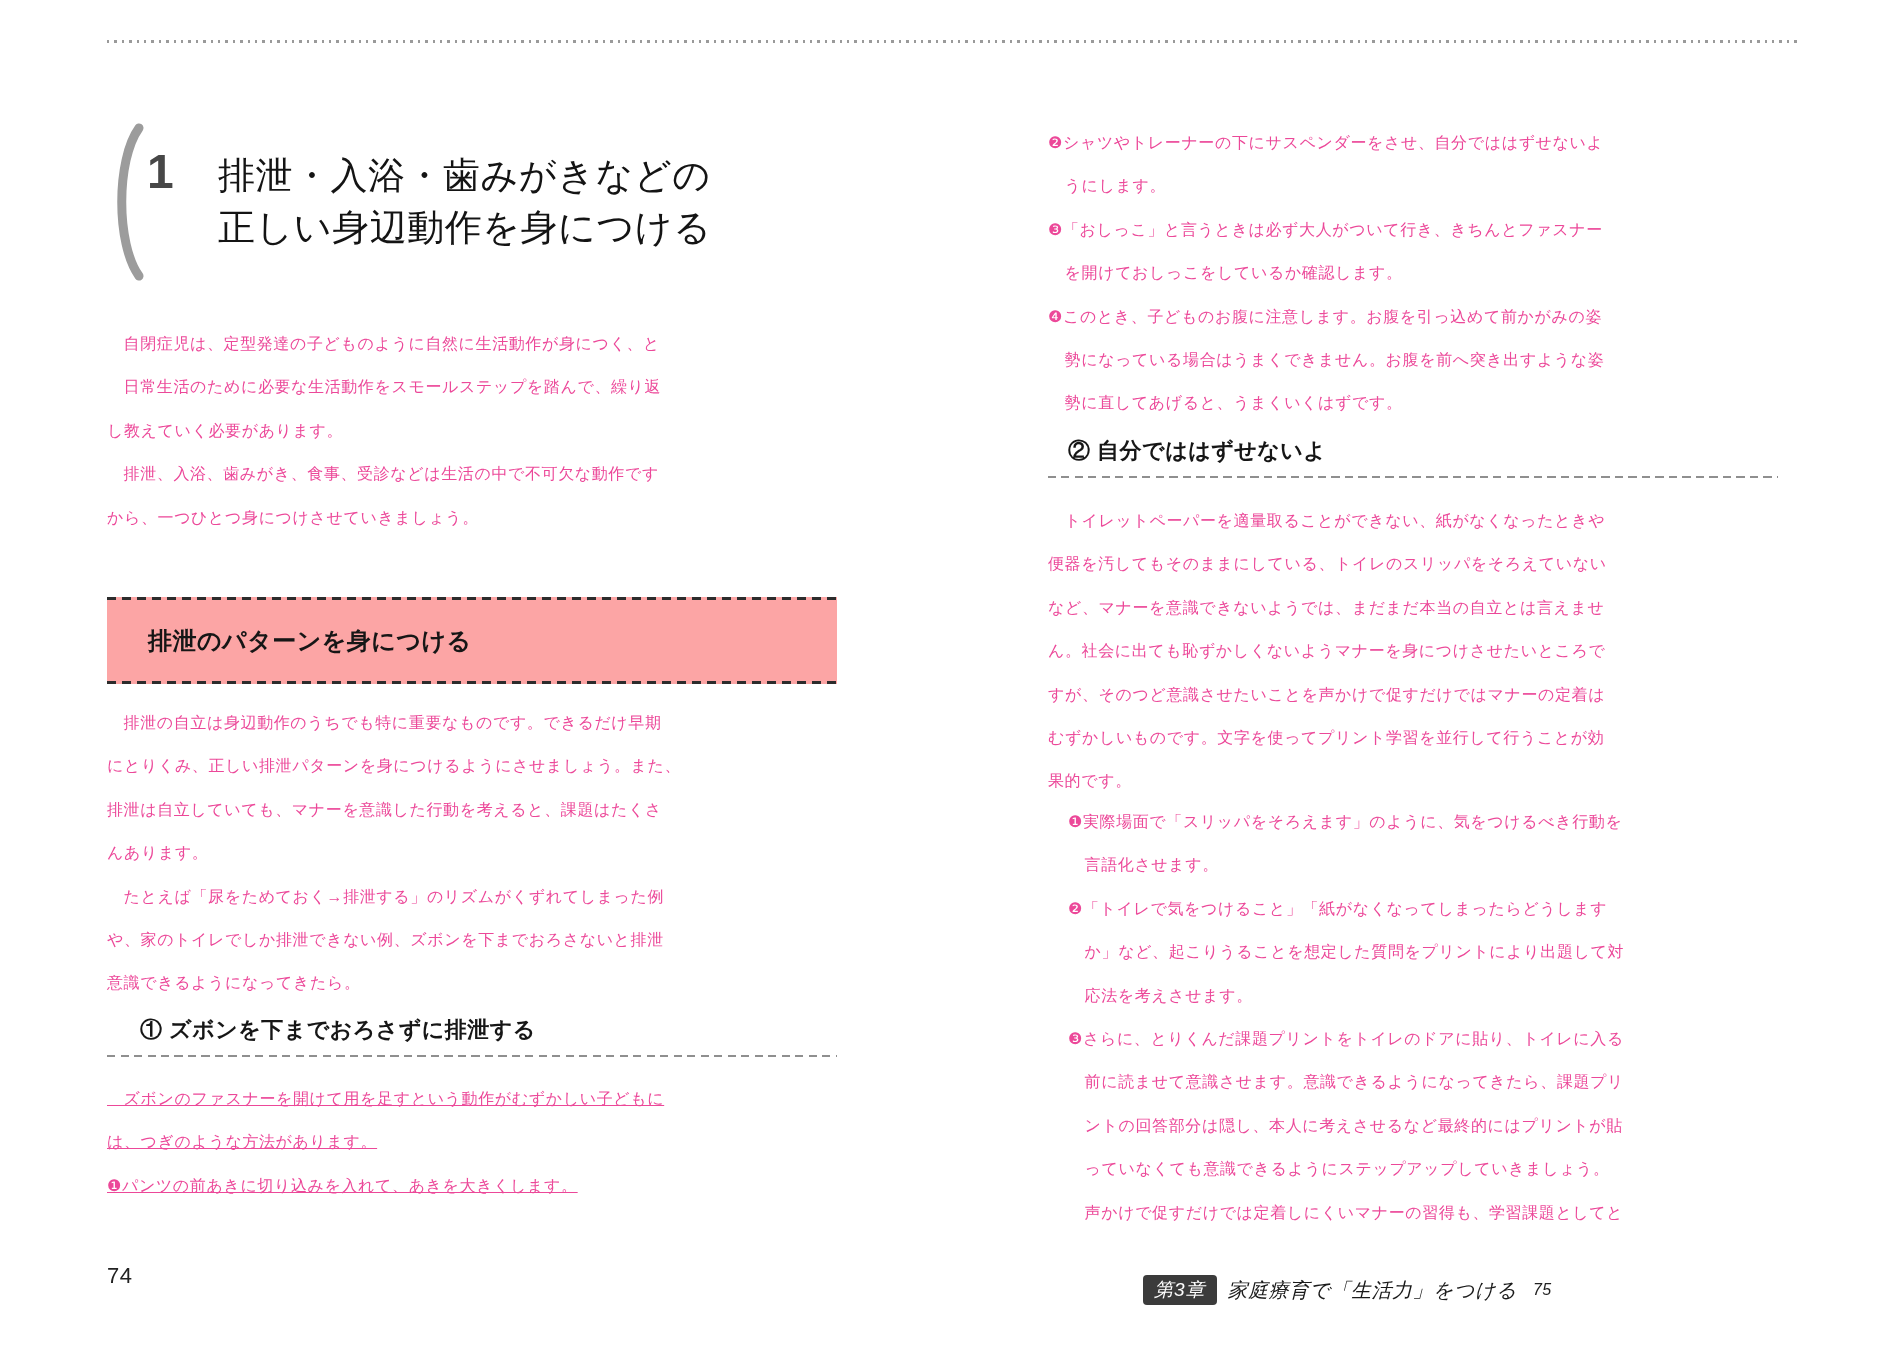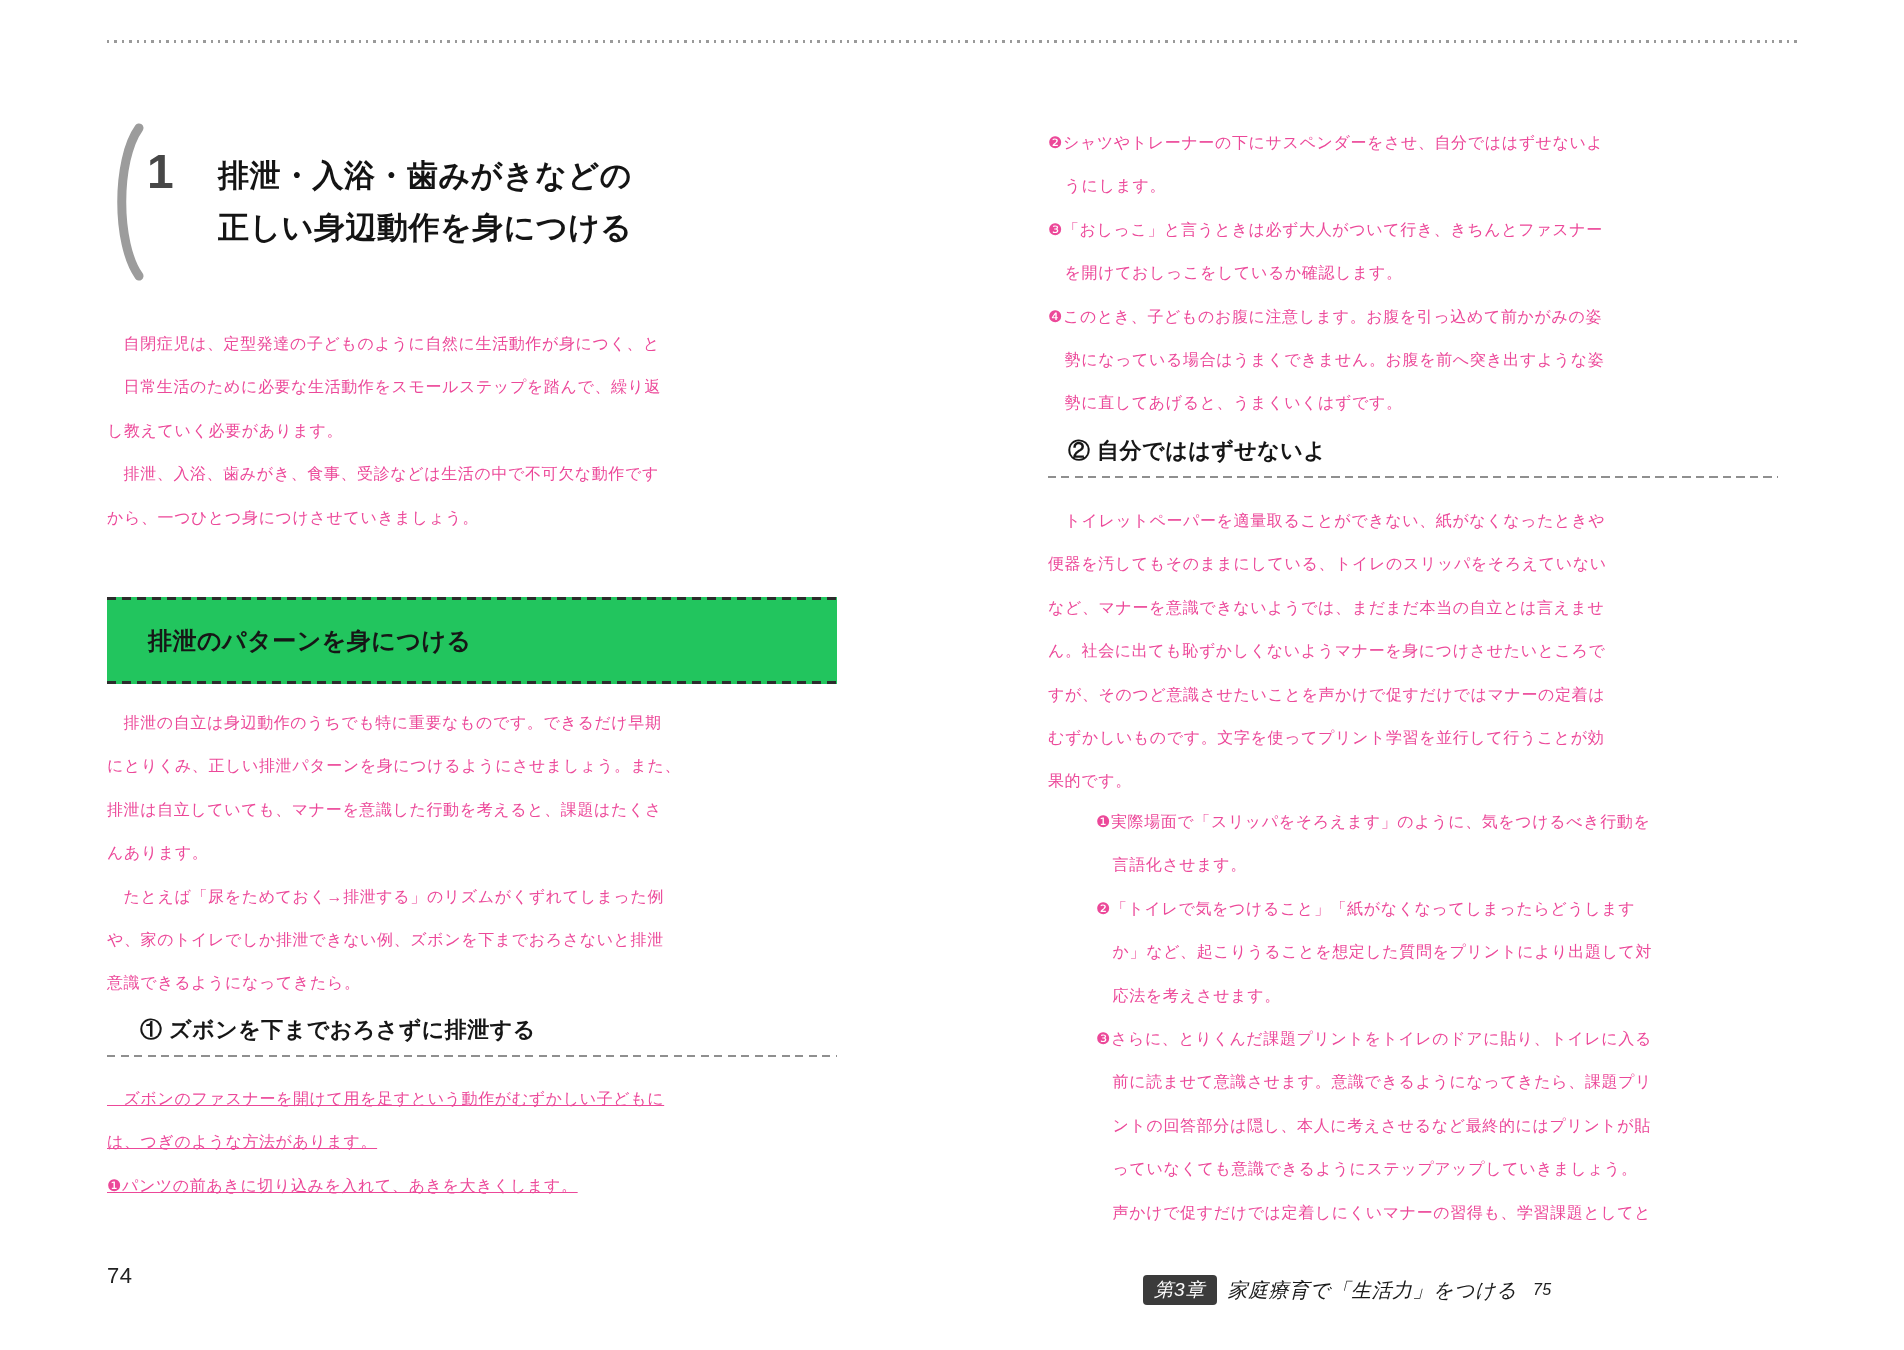--- a/index.html
+++ b/index.html
@@ -7,28 +7,28 @@
     position:relative;width:1904px;height:1350px;background:#ffffff;
     overflow:hidden;font-family:"Liberation Sans",sans-serif;color:#1e1e1e;
   }
   
   .top-rule{position:absolute;left:107px;top:40px;width:1690px;height:3px;
     background:repeating-linear-gradient(90deg,#9a9a9a 0 2.4px,transparent 2.4px 7.4px);}
   
   .bracket{position:absolute;left:108px;top:122px;}
   .section-number{position:absolute;left:147px;top:148px;font-size:48px;line-height:1;
     font-weight:700;color:#474747;}
-  .page-title{position:absolute;left:218px;top:150px;font-size:31px;font-weight:700;
+  .page-title{position:absolute;left:218px;top:150px;font-size:37px;font-weight:400;
     line-height:52px;color:#141414;letter-spacing:0.5px;white-space:pre;}
   .para{position:absolute;font-size:16px;line-height:43.4px;letter-spacing:0.6px;
     color:#ec4899;white-space:pre;}
   .para .tline{white-space:pre;}
   .p-intro{left:107px;top:322px;}
   .gray-box{position:absolute;left:107px;top:597px;width:730px;height:87px;
-    background:#22c55e;display:flex;align-items:center;box-sizing:border-box;
+    background:#fca5a5;display:flex;align-items:center;box-sizing:border-box;
     padding-left:41px;}
   .gray-box::before,.gray-box::after{content:"";position:absolute;left:0;right:0;height:3px;
     background:repeating-linear-gradient(90deg,#2c2c2c 0 9px,transparent 9px 15px);}
   .gray-box::before{top:0;}
   .gray-box::after{bottom:0;}
   .gray-box-heading{font-size:24px;font-weight:700;letter-spacing:0.5px;color:#161616;white-space:pre;}
   .p-body-left{left:107px;top:701px;}
   .subheading-block{position:absolute;width:730px;}
   .sh-1{left:107px;top:1016px;}
   .sh-2{left:1048px;top:437px;}
@@ -37,21 +37,21 @@
   .sh-1 .subheading-text{padding-left:33px;}
   .sh-2 .subheading-text{padding-left:20px;}
   .dash-rule{margin-top:11px;height:2px;
     background:repeating-linear-gradient(90deg,#8f8f8f 0 8px,transparent 8px 13.5px);}
   .p-method{left:107px;top:1077px;text-decoration:underline;}
   .pagenum{position:absolute;font-size:22px;color:#222;letter-spacing:0.5px;}
   .pn-left{left:107px;top:1263px;}
   
   .p-steps-top{left:1048px;top:121px;}
   .p-body-right{left:1048px;top:499px;}
-  .p-steps-bottom{left:1096px;top:800px;}
+  .p-steps-bottom{left:1068px;top:800px;}
   .footer{position:absolute;left:1143px;top:1275px;display:flex;align-items:center;font-style:italic;}
   .chapter-badge{background:#3b3b3b;color:#ffffff;font-size:19px;line-height:1;
     padding:5px 11px 6px;border-radius:4px;letter-spacing:1px;white-space:pre;}
   .chapter-title{font-size:20px;margin-left:11px;color:#1a1a1a;letter-spacing:0.5px;white-space:pre;}
   .footer .pagenum-right{font-size:16px;margin-left:16px;color:#222;}
 </style>
 </head>
 <body>
 
 <div class="spread">

